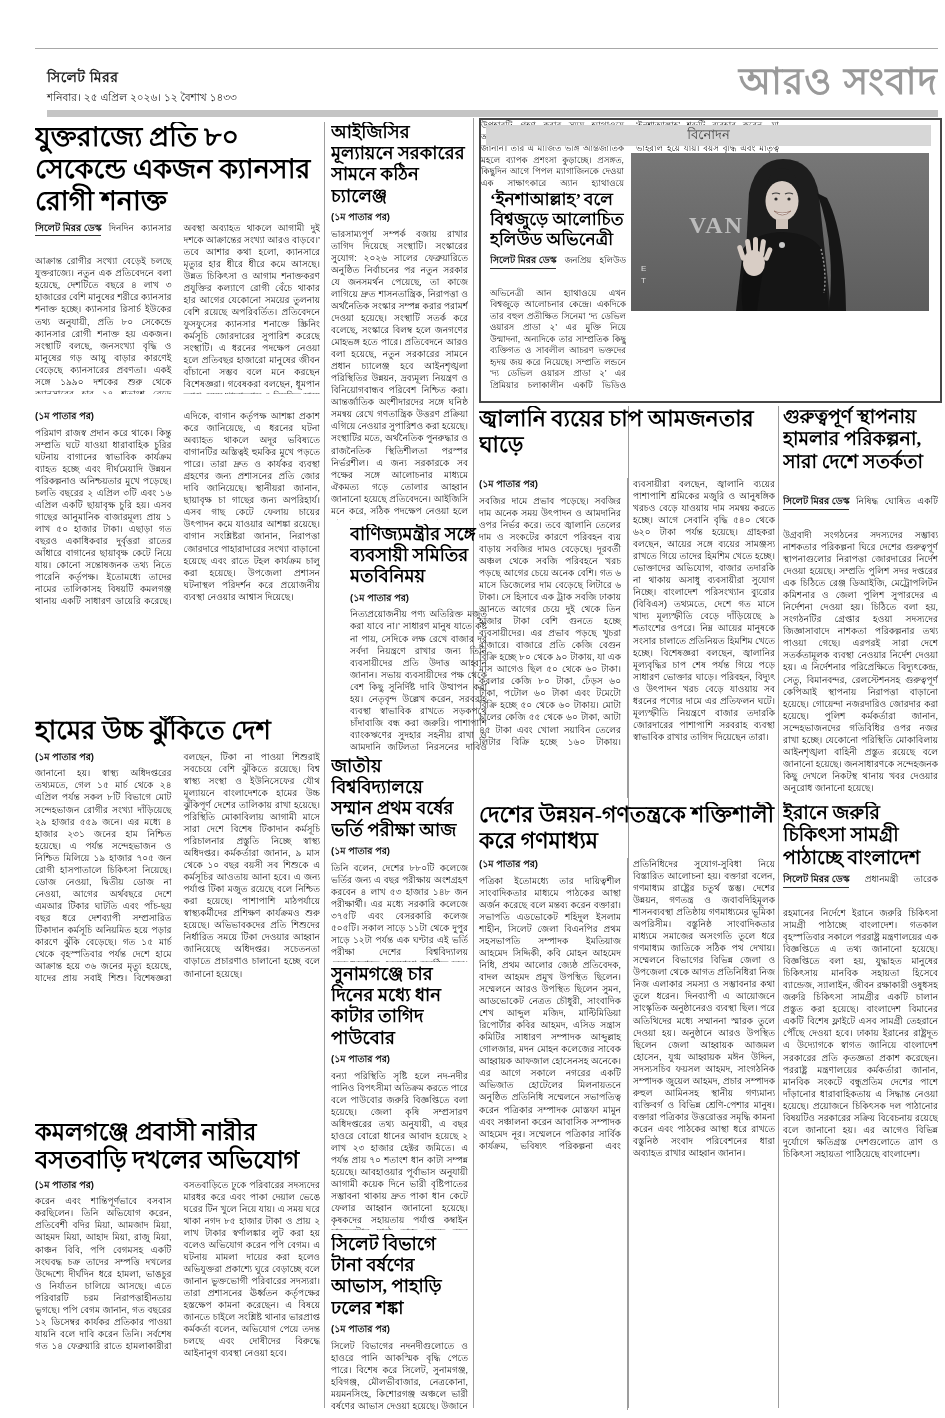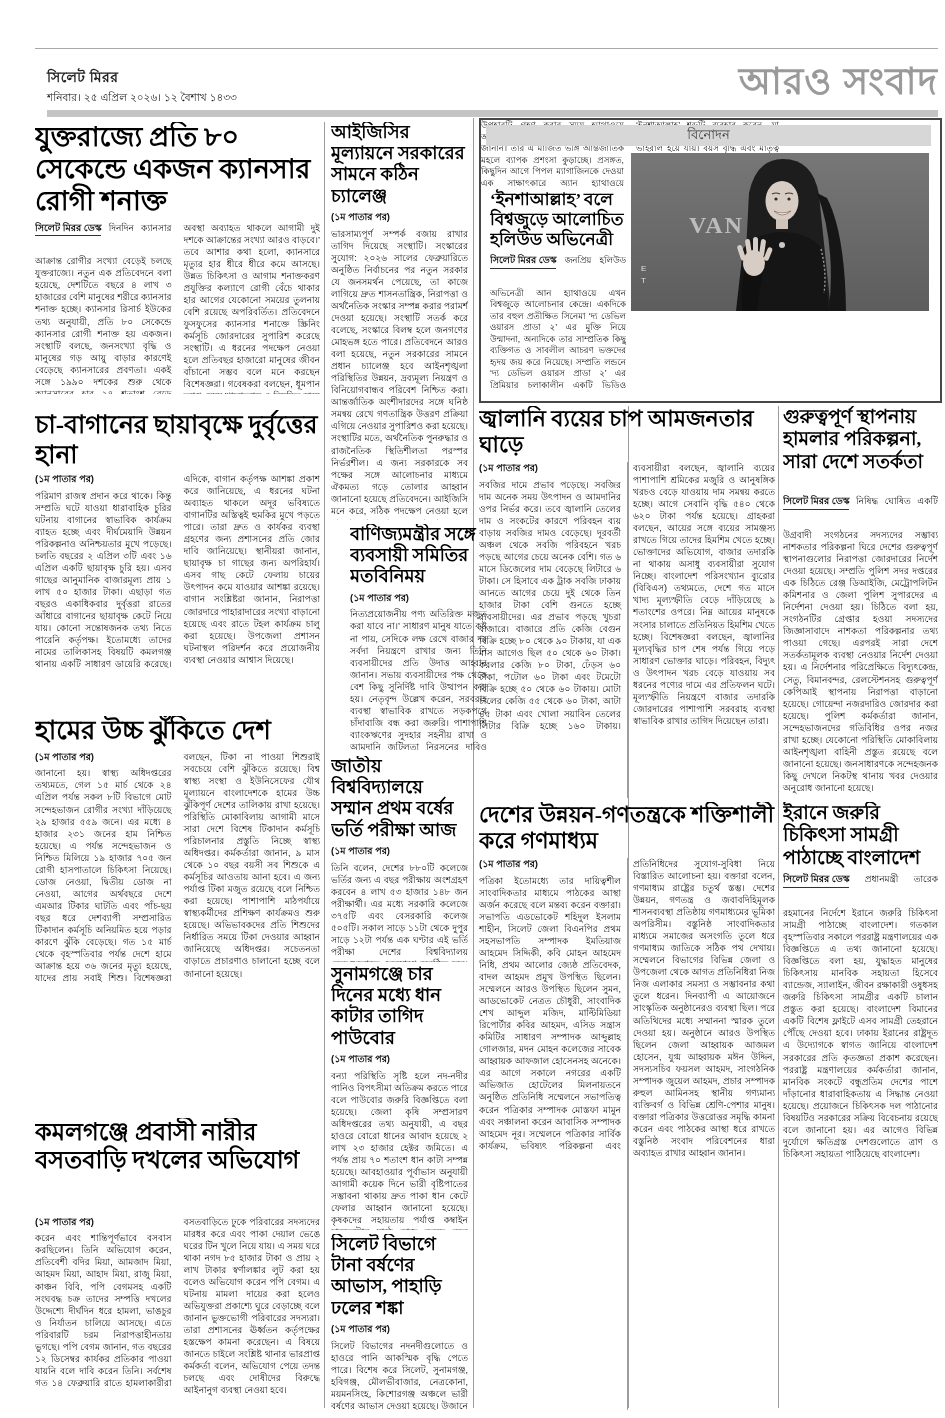--- a/index.html
+++ b/index.html
@@ -124,28 +124,27 @@
           <rect x="129" y="86" width="5" height="18" rx="2.5" fill="#d8cdc5" transform="rotate(8 131 95)"></rect>
           <rect x="135" y="94" width="5" height="14" rx="2.5" fill="#d8cdc5" transform="rotate(22 137 100)"></rect>
         </g>
         <path d="M190,96 Q196,120 193,140" stroke="#9a9a9a" stroke-width="1.4" fill="none" stroke-dasharray="2 2"></path>
       </g>
     </svg>
     <div id="ent-under">উপহারটি গ্রহণ করার সময় হ্যাথাওয়ে অত্যন্ত বিনয় ও হাসিমুখে তাকে ধন্যবাদ জানান। তার এ মার্জিত ভঙ্গি আন্তর্জাতিক মহলে ব্যাপক প্রশংসা কুড়াচ্ছে। প্রসঙ্গত, কিছুদিন আগে পিপল ম্যাগাজিনকে দেওয়া এক সাক্ষাৎকারে অ্যান হ্যাথাওয়ে ‘ইনশাআল্লাহ’ শব্দটি ব্যবহার করেন, যা মুহূর্তেই সামাজিক যোগাযোগমাধ্যমে ভাইরাল হয়ে যায়। বয়স বৃদ্ধি এবং মাতৃত্ব নিয়ে কথা বলার সময় তিনি বলেন, ‘আমি একটি দীর্ঘ এবং সুস্থ জীবন কাটাতে চাই, ইনশাআল্লাহ। আমি তেমনই আশা করি।’ অভিনেত্রীর মুখে ‘ইনশাআল্লাহ’ শব্দটির সঠিক এবং সাবলীল ব্যবহার দেখে ভক্তরা উচ্ছ্বাস প্রকাশ করেন। অনেকের মতে, এ মন্তব্যের মাধ্যমেই তিনি সাধারণ মানুষের সংস্কৃতির প্রতি তার সম্মান প্রদর্শন করেছেন।</div>
   </section>
 
   <article class="blk" style="left:35px;top:410px;width:285px;height:300px;">
-    <h2 class="h h25">চা-বাগানের ছায়াবৃক্ষে দুর্বৃত্তের হানা</h2>
     <div class="body cols2">
       <span class="continued">(১ম পাতার পর)</span>
       <span>পরিমাণ রাজস্ব প্রদান করে থাকে। কিন্তু সম্প্রতি ঘটে যাওয়া ধারাবাহিক চুরির ঘটনায় বাগানের স্বাভাবিক কার্যক্রম ব্যাহত হচ্ছে এবং দীর্ঘমেয়াদি উন্নয়ন পরিকল্পনাও অনিশ্চয়তার মুখে পড়েছে। চলতি বছরের ২ এপ্রিল ৩টি এবং ১৬ এপ্রিল একটি ছায়াবৃক্ষ চুরি হয়। এসব গাছের আনুমানিক বাজারমূল্য প্রায় ১ লাখ ৫০ হাজার টাকা। এছাড়া গত বছরও একাধিকবার দুর্বৃত্তরা রাতের আঁধারে বাগানের ছায়াবৃক্ষ কেটে নিয়ে যায়। কোনো সন্তোষজনক তথ্য নিতে পারেনি কর্তৃপক্ষ। ইতোমধ্যে তাদের নামের তালিকাসহ বিষয়টি কমলগঞ্জ থানায় একটি সাধারণ ডায়েরি করেছে। এদিকে, বাগান কর্তৃপক্ষ আশঙ্কা প্রকাশ করে জানিয়েছে, এ ধরনের ঘটনা অব্যাহত থাকলে অদূর ভবিষ্যতে বাগানটির অস্তিত্বই হুমকির মুখে পড়তে পারে। তারা দ্রুত ও কার্যকর ব্যবস্থা গ্রহণের জন্য প্রশাসনের প্রতি জোর দাবি জানিয়েছে। স্থানীয়রা জানান, ছায়াবৃক্ষ চা গাছের জন্য অপরিহার্য। এসব গাছ কেটে ফেলায় চায়ের উৎপাদন কমে যাওয়ার আশঙ্কা রয়েছে। বাগান সংশ্লিষ্টরা জানান, নিরাপত্তা জোরদারে পাহারাদারের সংখ্যা বাড়ানো হয়েছে এবং রাতে টহল কার্যক্রম চালু করা হয়েছে। উপজেলা প্রশাসন ঘটনাস্থল পরিদর্শন করে প্রয়োজনীয় ব্যবস্থা নেওয়ার আশ্বাস দিয়েছে।</span>
     </div>
   </article>
 
-  <article class="blk" style="left:479px;top:406px;width:296px;height:392px;">
+  <article class="blk" style="left:479px;top:406px;width:296px;height:392px;gap:16px;">
     <h2 class="h h22">জ্বালানি ব্যয়ের চাপ আমজনতার ঘাড়ে</h2>
     <div class="body cols2r">
       <span class="continued">(১ম পাতার পর)</span>
       <span>সবজির দামে প্রভাব পড়েছে। সবজির দাম অনেক সময় উৎপাদন ও আমদানির ওপর নির্ভর করে। তবে জ্বালানি তেলের দাম ও সংকটের কারণে পরিবহন ব্যয় বাড়ায় সবজির দামও বেড়েছে। দূরবর্তী অঞ্চল থেকে সবজি পরিবহনে খরচ পড়ছে আগের চেয়ে অনেক বেশি। গত ৬ মাসে ডিজেলের দাম বেড়েছে লিটারে ৬ টাকা। সে হিসাবে এক ট্রাক সবজি ঢাকায় আনতে আগের চেয়ে দুই থেকে তিন হাজার টাকা বেশি গুনতে হচ্ছে ব্যবসায়ীদের। এর প্রভাব পড়ছে খুচরা বাজারে। বাজারে প্রতি কেজি বেগুন বিক্রি হচ্ছে ৮০ থেকে ৯০ টাকায়, যা এক মাস আগেও ছিল ৫০ থেকে ৬০ টাকা। করলার কেজি ৮০ টাকা, ঢেঁড়স ৬০ টাকা, পটোল ৬০ টাকা এবং টমেটো বিক্রি হচ্ছে ৫০ থেকে ৬০ টাকায়। মোটা চালের কেজি ৫৫ থেকে ৬০ টাকা, আটা ৪৫ টাকা এবং খোলা সয়াবিন তেলের লিটার বিক্রি হচ্ছে ১৬০ টাকায়। ব্যবসায়ীরা বলছেন, জ্বালানি ব্যয়ের পাশাপাশি শ্রমিকের মজুরি ও আনুষঙ্গিক খরচও বেড়ে যাওয়ায় দাম সমন্বয় করতে হচ্ছে। আগে সেবানি বৃদ্ধি ৫৪০ থেকে ৬২০ টাকা পর্যন্ত হয়েছে। গ্রাহকরা বলছেন, আয়ের সঙ্গে ব্যয়ের সামঞ্জস্য রাখতে গিয়ে তাদের হিমশিম খেতে হচ্ছে। ভোক্তাদের অভিযোগ, বাজার তদারকি না থাকায় অসাধু ব্যবসায়ীরা সুযোগ নিচ্ছে। বাংলাদেশ পরিসংখ্যান ব্যুরোর (বিবিএস) তথ্যমতে, দেশে গত মাসে খাদ্য মূল্যস্ফীতি বেড়ে দাঁড়িয়েছে ৯ শতাংশের ওপরে। নিম্ন আয়ের মানুষকে সংসার চালাতে প্রতিনিয়ত হিমশিম খেতে হচ্ছে। বিশেষজ্ঞরা বলছেন, জ্বালানির মূল্যবৃদ্ধির চাপ শেষ পর্যন্ত গিয়ে পড়ে সাধারণ ভোক্তার ঘাড়ে। পরিবহন, বিদ্যুৎ ও উৎপাদন খরচ বেড়ে যাওয়ায় সব ধরনের পণ্যের দামে এর প্রতিফলন ঘটে। মূল্যস্ফীতি নিয়ন্ত্রণে বাজার তদারকি জোরদারের পাশাপাশি সরবরাহ ব্যবস্থা স্বাভাবিক রাখার তাগিদ দিয়েছেন তারা।</span>
     </div>
   </article>
 
   <article class="blk" style="left:783px;top:406px;width:155px;height:392px;gap:18px;">
     <h2 class="h h19">গুরুত্বপূর্ণ স্থাপনায় হামলার পরিকল্পনা, সারা দেশে সতর্কতা</h2>
     <div class="body">
@@ -203,21 +202,21 @@
   </article>
 
   <article class="blk" style="left:331px;top:1234px;width:137px;height:176px;">
     <h2 class="h h18">সিলেট বিভাগে টানা বর্ষণের আভাস, পাহাড়ি ঢলের শঙ্কা</h2>
     <div class="body">
       <span class="continued">(১ম পাতার পর)</span>
       <span>সিলেট বিভাগের নদনদীগুলোতে ও হাওরে পানি আকস্মিক বৃদ্ধি পেতে পারে। বিশেষ করে সিলেট, সুনামগঞ্জ, হবিগঞ্জ, মৌলভীবাজার, নেত্রকোনা, ময়মনসিংহ, কিশোরগঞ্জ অঞ্চলে ভারী বর্ষণের আভাস দেওয়া হয়েছে। উজানে ভারতের মেঘালয় ও আসামে ভারী বৃষ্টি হলে পাহাড়ি ঢল নামার শঙ্কা রয়েছে। এ অবস্থায় নিচু এলাকার বাসিন্দাদের সতর্ক থাকার পরামর্শ দেওয়া হয়েছে।</span>
     </div>
   </article>
 
-  <article class="blk" style="left:35px;top:1118px;width:285px;height:292px;gap:37px;">
+  <article class="blk" style="left:35px;top:1118px;width:285px;height:292px;">
     <h2 class="h h24">কমলগঞ্জে প্রবাসী নারীর বসতবাড়ি দখলের অভিযোগ</h2>
     <div class="body cols2">
       <span class="continued">(১ম পাতার পর)</span>
       <span>করেন এবং শান্তিপূর্ণভাবে বসবাস করছিলেন। তিনি অভিযোগ করেন, প্রতিবেশী বদির মিয়া, আমজাদ মিয়া, আহমদ মিয়া, আহাদ মিয়া, রাজু মিয়া, কাঞ্চন বিবি, পপি বেগমসহ একটি সংঘবদ্ধ চক্র তাদের সম্পত্তি দখলের উদ্দেশ্যে দীর্ঘদিন ধরে হামলা, ভাঙচুর ও নির্যাতন চালিয়ে আসছে। এতে পরিবারটি চরম নিরাপত্তাহীনতায় ভুগছে। পপি বেগম জানান, গত বছরের ১২ ডিসেম্বর কার্যকর প্রতিকার পাওয়া যায়নি বলে দাবি করেন তিনি। সর্বশেষ গত ১৪ ফেব্রুয়ারি রাতে হামলাকারীরা বসতবাড়িতে ঢুকে পরিবারের সদস্যদের মারধর করে এবং পাকা দেয়াল ভেঙে ঘরের টিন খুলে নিয়ে যায়। এ সময় ঘরে থাকা নগদ ৮৫ হাজার টাকা ও প্রায় ২ লাখ টাকার স্বর্ণালঙ্কার লুট করা হয় বলেও অভিযোগ করেন পপি বেগম। এ ঘটনায় মামলা দায়ের করা হলেও অভিযুক্তরা প্রকাশ্যে ঘুরে বেড়াচ্ছে বলে জানান ভুক্তভোগী পরিবারের সদস্যরা। তারা প্রশাসনের ঊর্ধ্বতন কর্তৃপক্ষের হস্তক্ষেপ কামনা করেছেন। এ বিষয়ে জানতে চাইলে সংশ্লিষ্ট থানার ভারপ্রাপ্ত কর্মকর্তা বলেন, অভিযোগ পেয়ে তদন্ত চলছে এবং দোষীদের বিরুদ্ধে আইনানুগ ব্যবস্থা নেওয়া হবে।</span>
     </div>
   </article>
 
 </div>
 
 </body></html>

